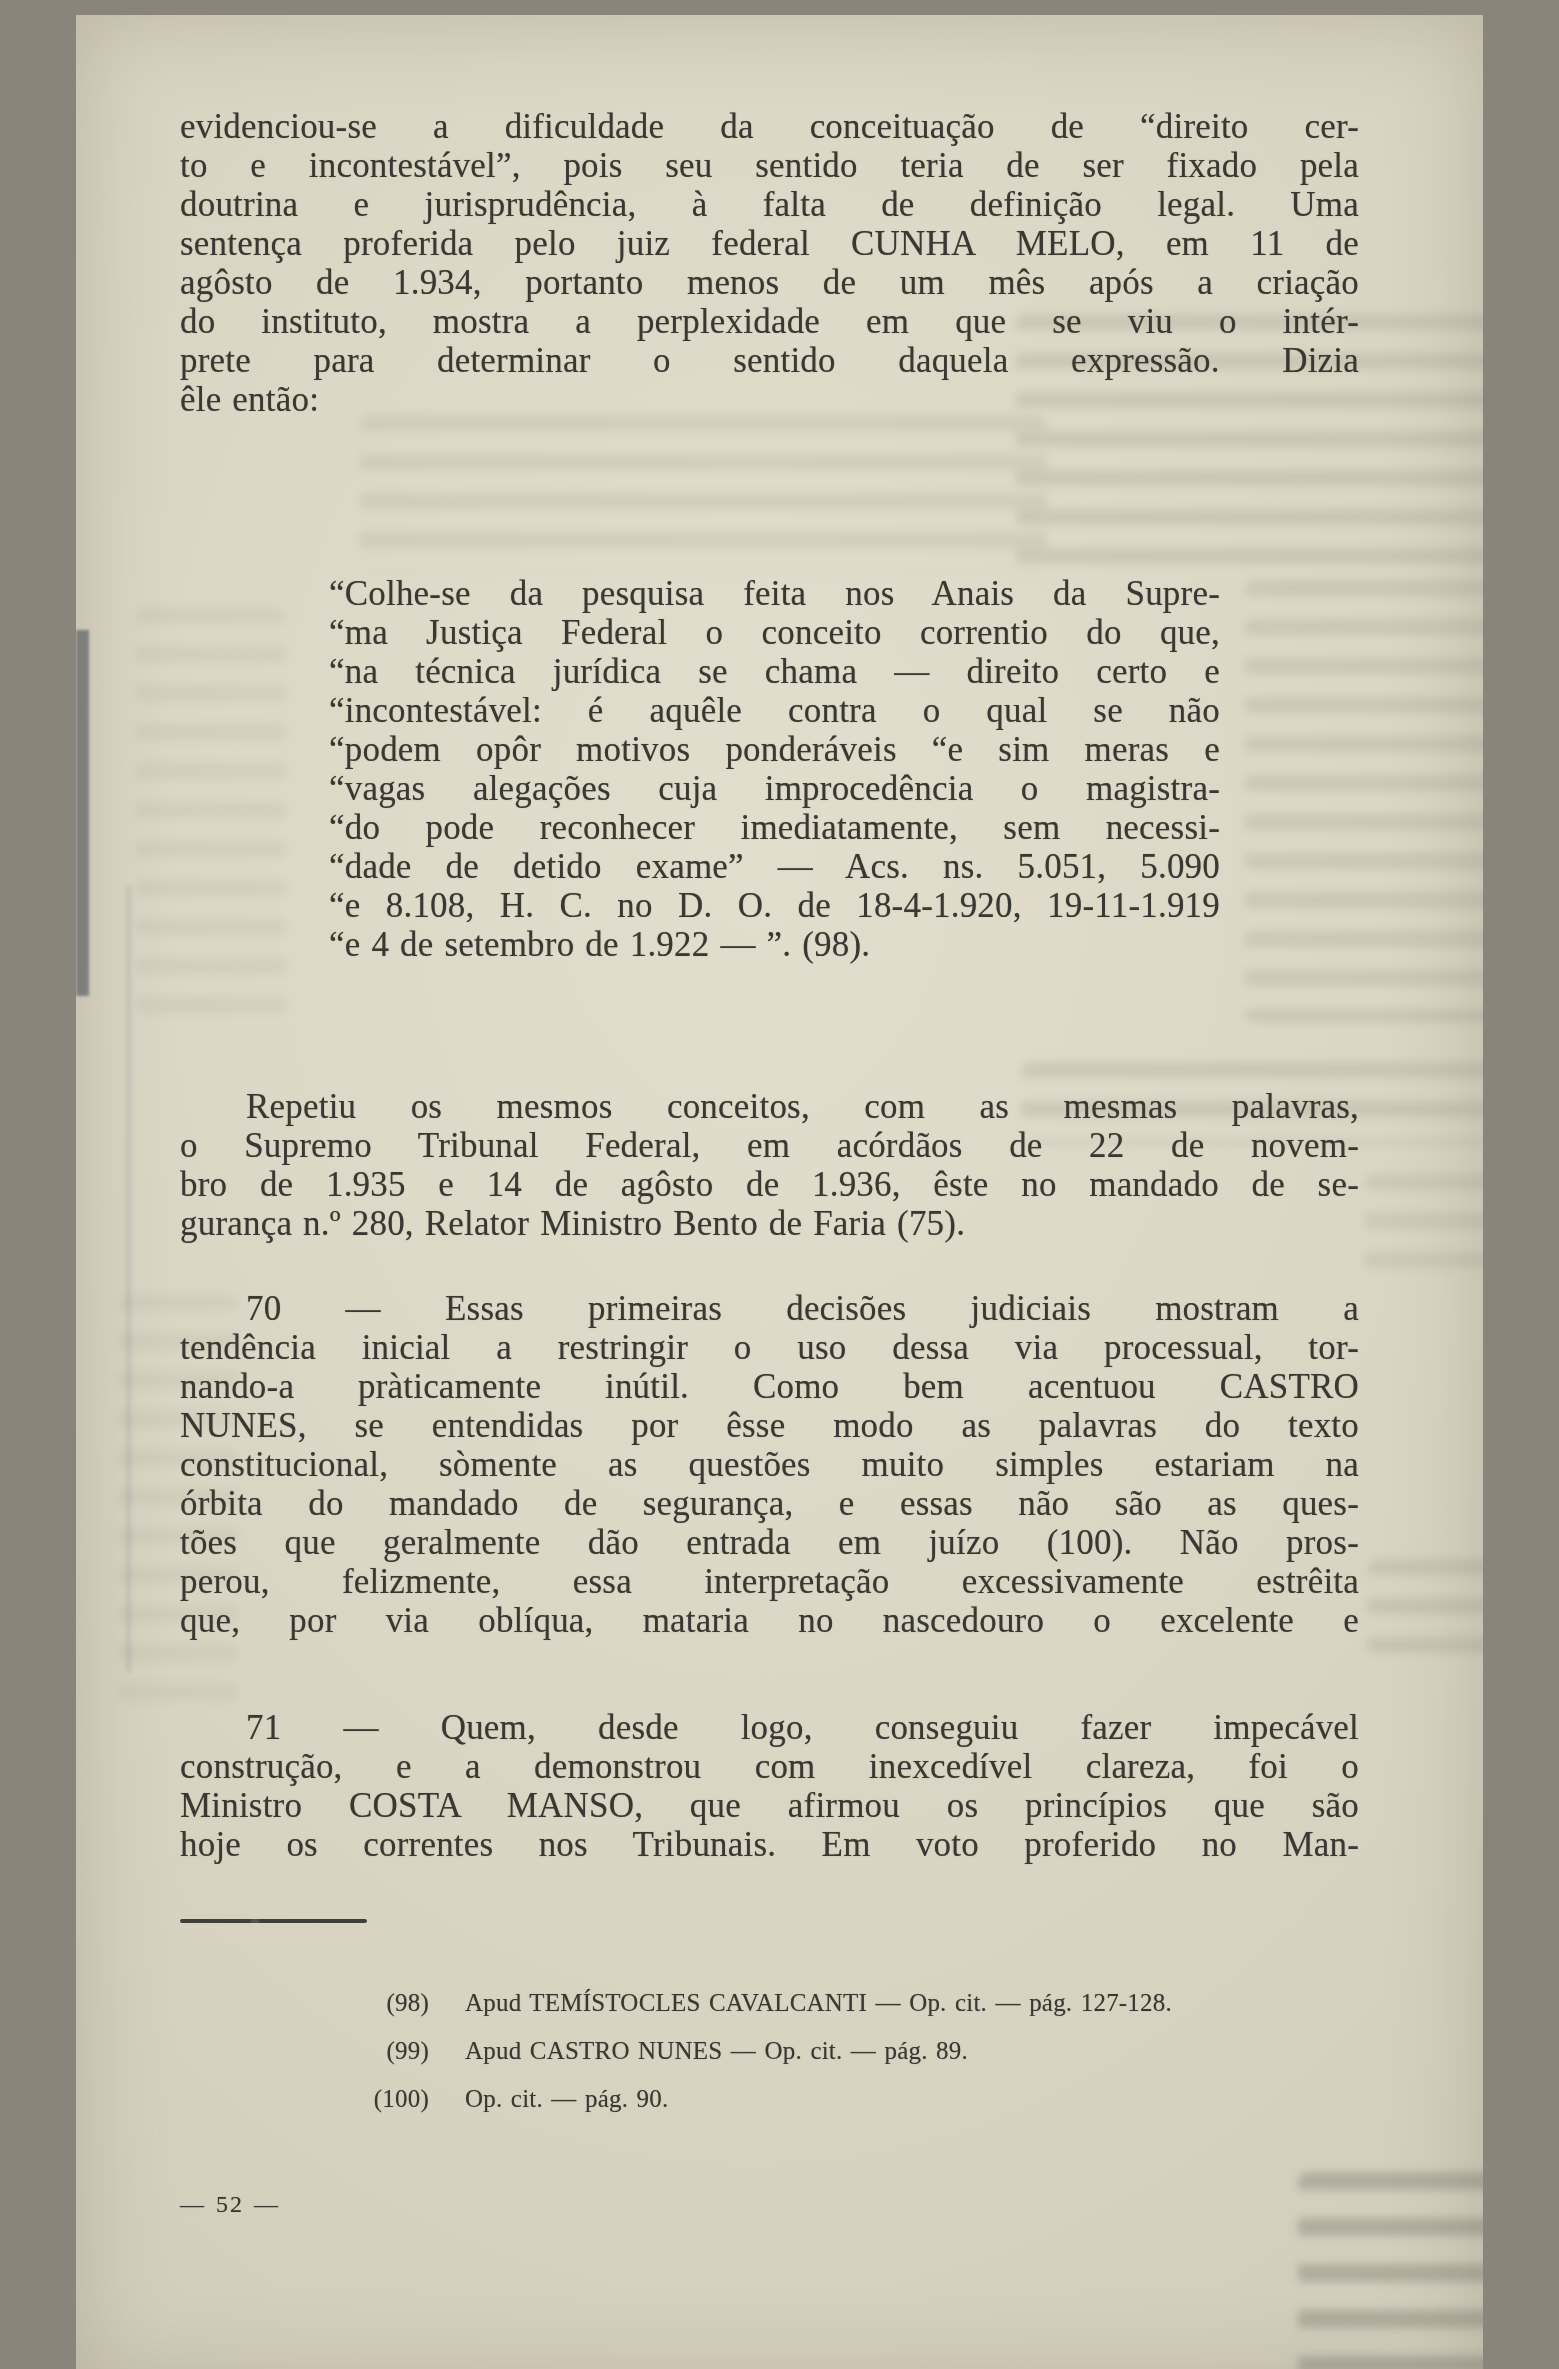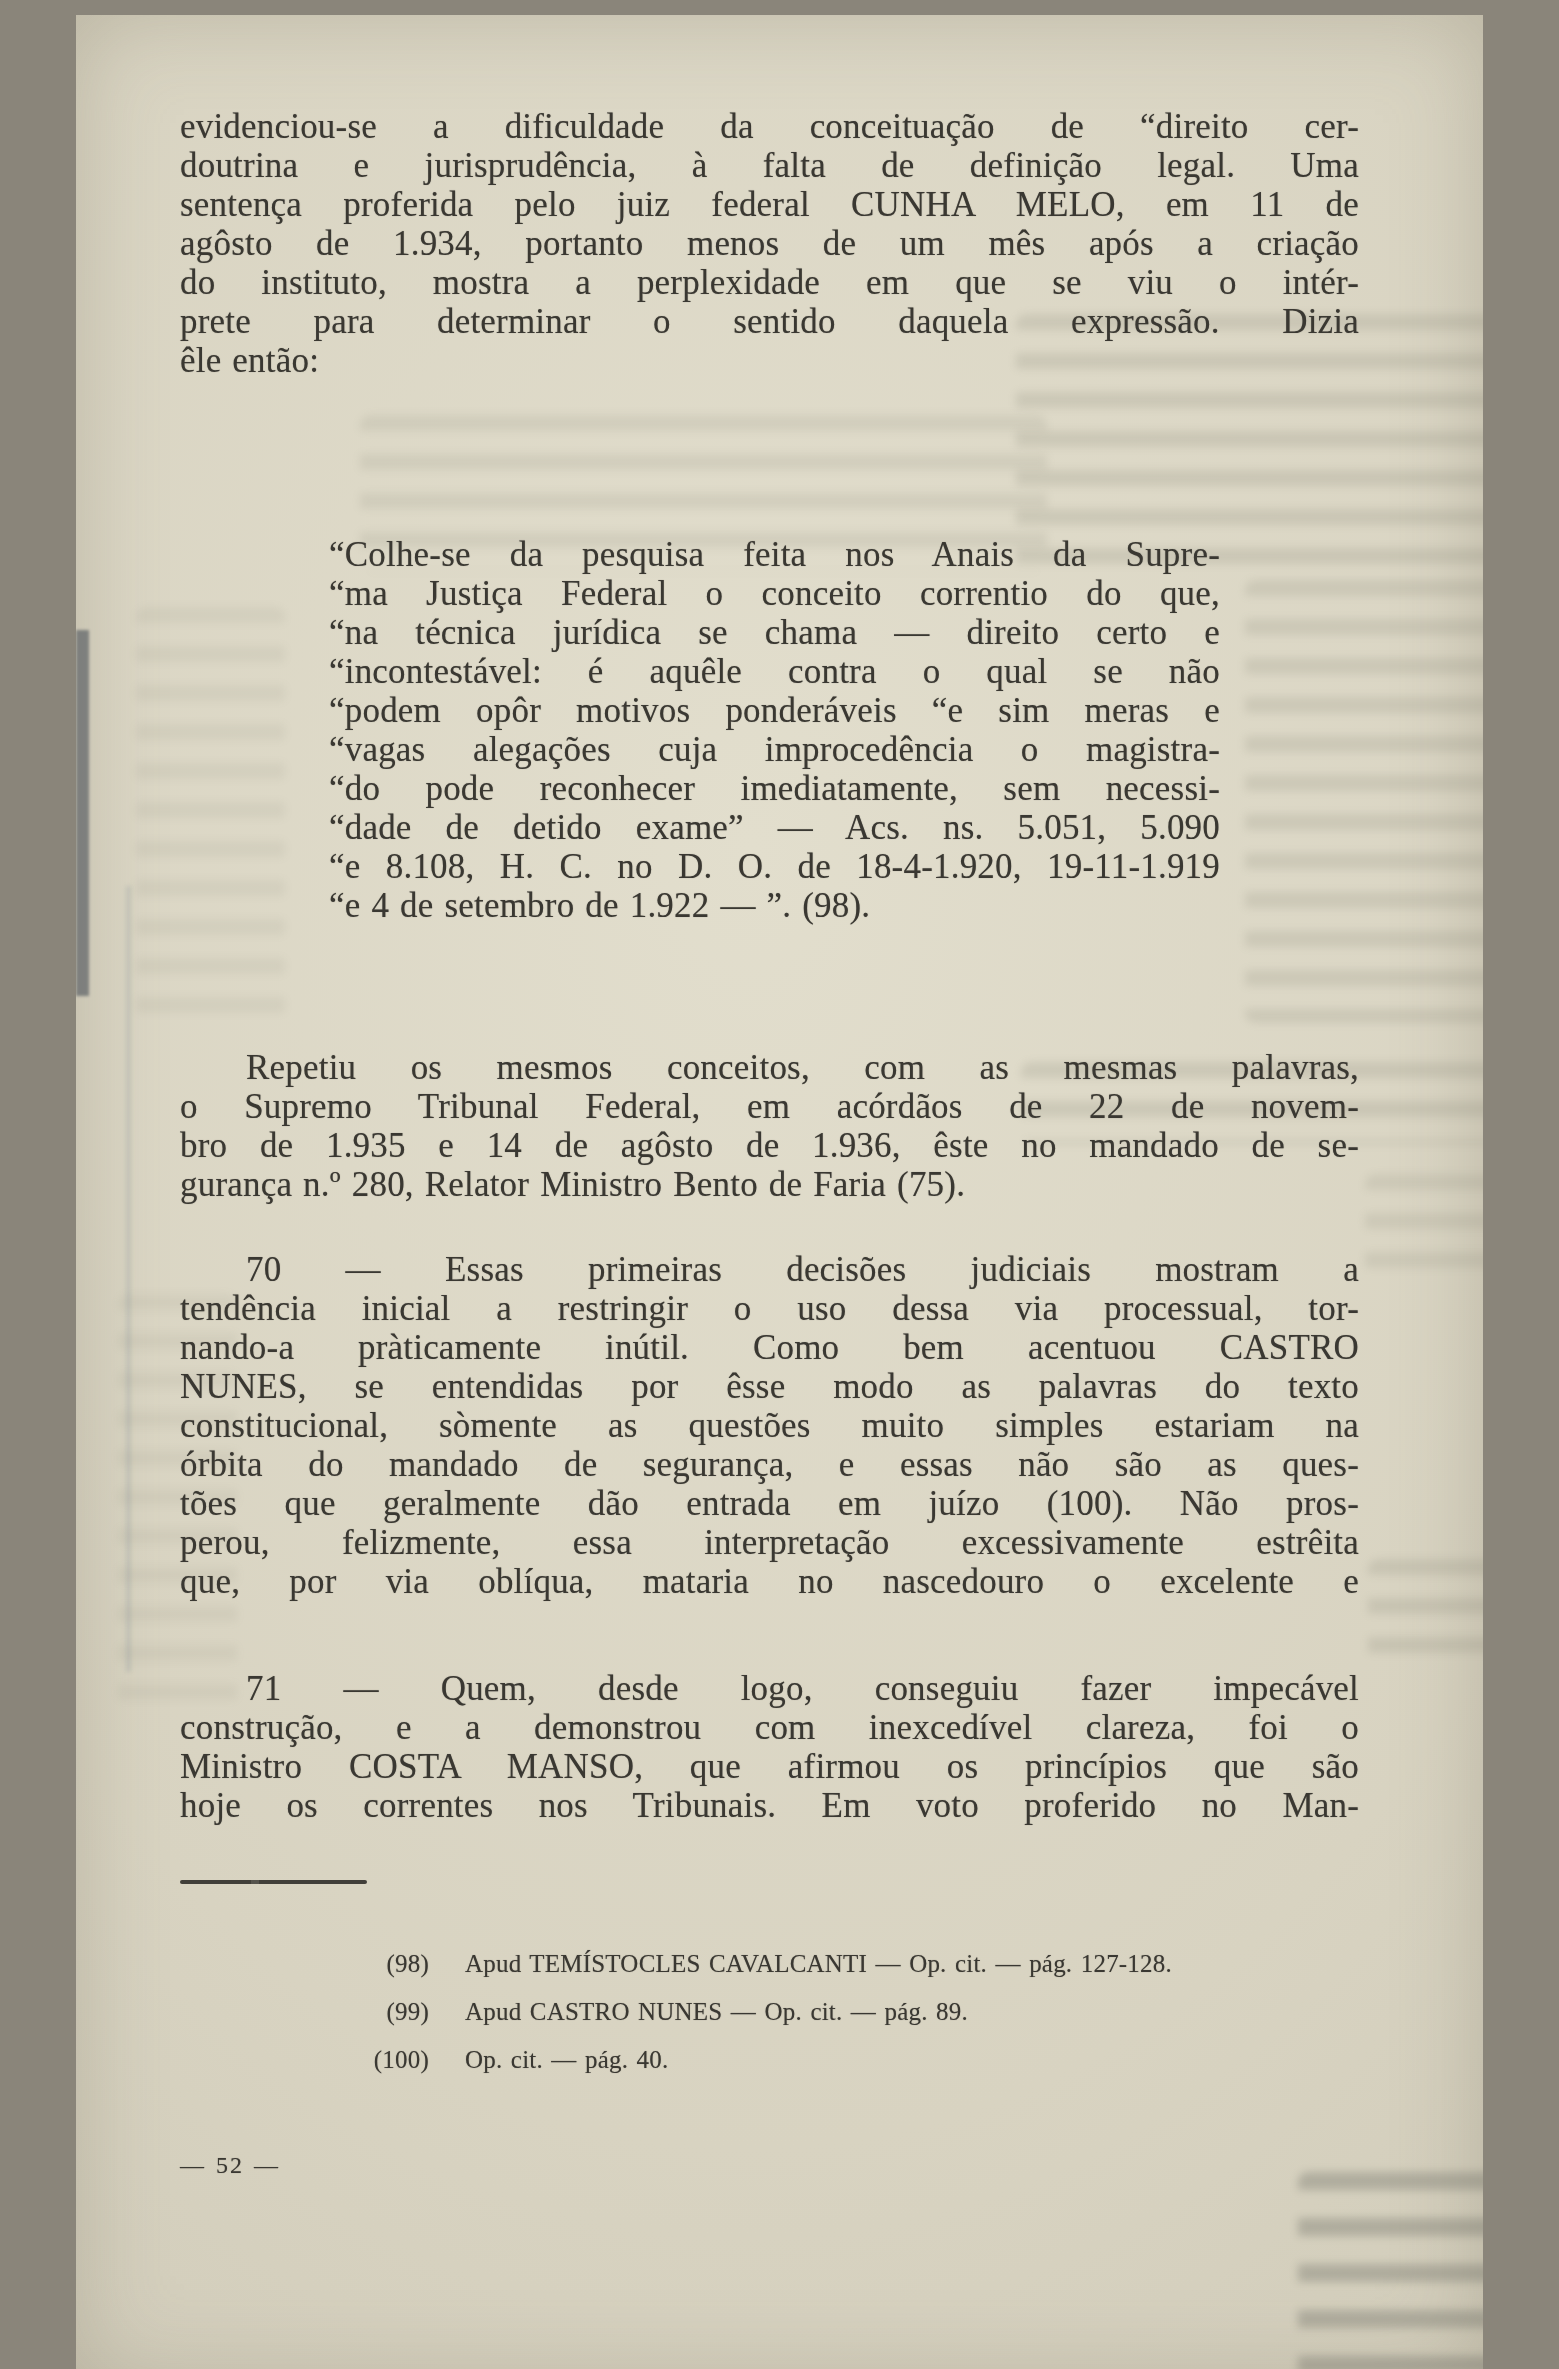--- a/index.html
+++ b/index.html
@@ -90,20 +90,21 @@
   <div class="ghost g7"></div>
   <div class="ghost g8 dark"></div>
   <div class="ghost g9"></div>
   <div class="edge-strip"></div>
   <div class="gutter-line"></div>
 
   <main class="col">
 
     <section class="para p1">
       <span class="line">evidenciou-se a dificuldade da conceituação de “direito cer-</span>
+      <span class="line">to e incontestável”, pois seu sentido teria de ser fixado pela</span>
       <span class="line">doutrina e jurisprudência, à falta de definição legal. Uma</span>
       <span class="line">sentença proferida pelo juiz federal CUNHA MELO, em 11 de</span>
       <span class="line">agôsto de 1.934, portanto menos de um mês após a criação</span>
       <span class="line">do instituto, mostra a perplexidade em que se viu o intér-</span>
       <span class="line">prete para determinar o sentido daquela expressão. Dizia</span>
       <span class="line end">êle então:</span>
     </section>
 
     <section class="quote">
       <span class="line">“Colhe-se da pesquisa feita nos Anais da Supre-</span>
@@ -150,21 +151,21 @@
       <div class="fnrow">
         <span class="fnmark">(98)</span>
         <span class="fntext">Apud TEMÍSTOCLES CAVALCANTI — Op. cit. — pág. 127-128.</span>
       </div>
       <div class="fnrow">
         <span class="fnmark">(99)</span>
         <span class="fntext">Apud CASTRO NUNES — Op. cit. — pág. 89.</span>
       </div>
       <div class="fnrow">
         <span class="fnmark">(100)</span>
-        <span class="fntext">Op. cit. — pág. 40.</span>
+        <span class="fntext">Op. cit. — pág. 90.</span>
       </div>
     </div>
 
     <div class="pagenum">— 52 —</div>
 
   </main>
 </div>
 
 
 </body></html>

